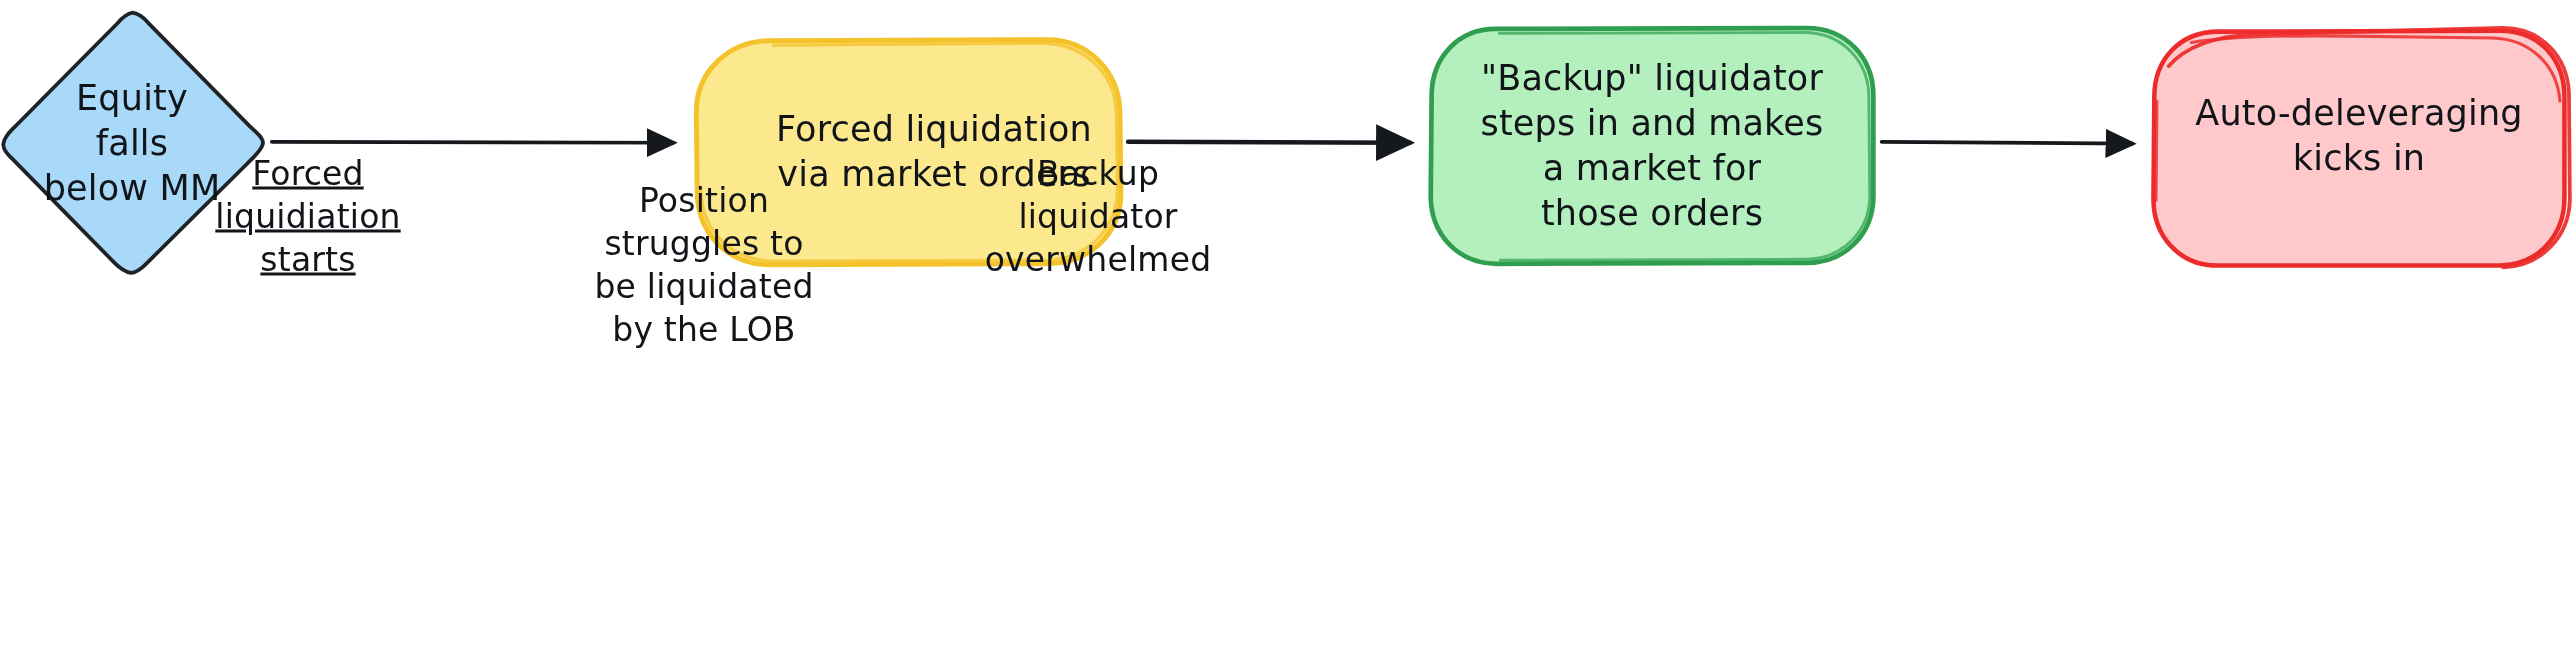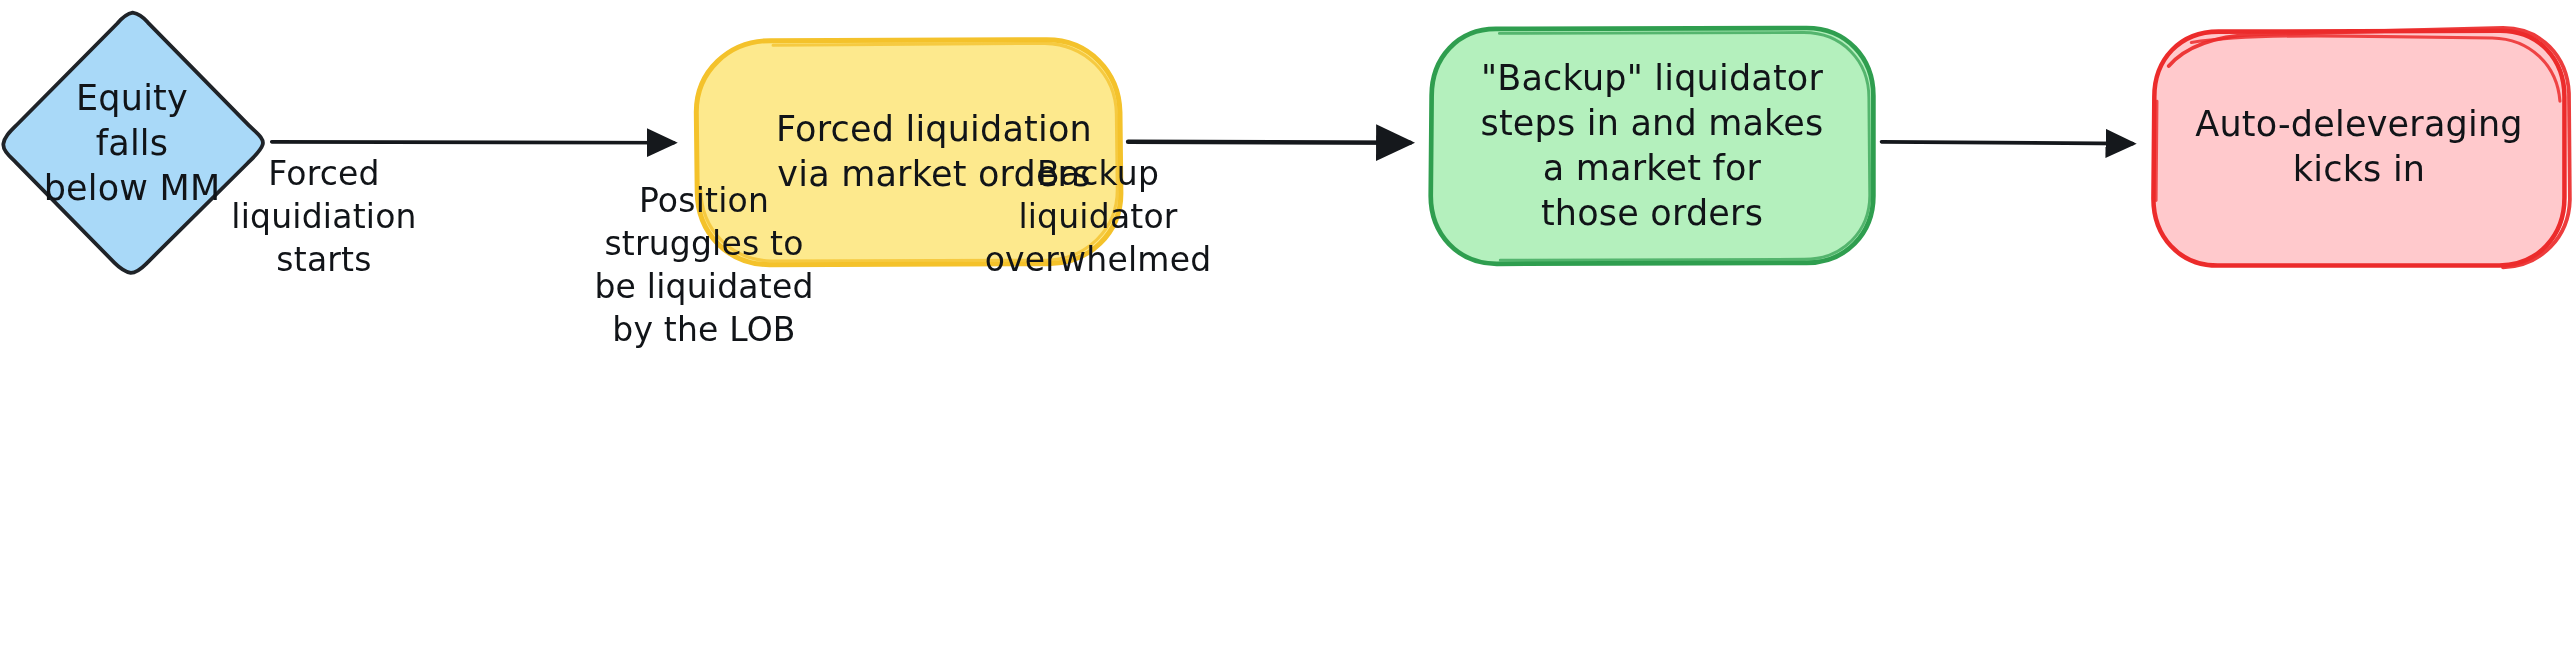--- a/index.html
+++ b/index.html
@@ -161,24 +161,24 @@
 below MM</div>
 
   <div class="node-text centered" style="left:908px; top:152px;margin-left:26px;">Forced liquidation
 via market orders</div>
 
   <div class="node-text centered" style="left:1652px; top:146px;">"Backup" liquidator
 steps in and makes
 a market for
 those orders</div>
 
-  <div class="node-text centered" style="left:2359px; top:147px;">Auto-deleveraging
+  <div class="node-text centered" style="left:2359px; top:136px;">Auto-deleveraging
 kicks in</div>
 
-  <div class="edge-text centered" style="left:324px; top:216px;">Forced
+  <div class="edge-text centered" style="left:308px; top:216px;text-decoration:underline;">Forced
 liquidiation
 starts</div>
 
   <div class="edge-text centered" style="left:704px; top:227px;margin-top:38px;">Position
 struggles to
 be liquidated
 by the LOB</div>
 
   <div class="edge-text centered" style="left:1098px; top:216px;">Backup
 liquidator

